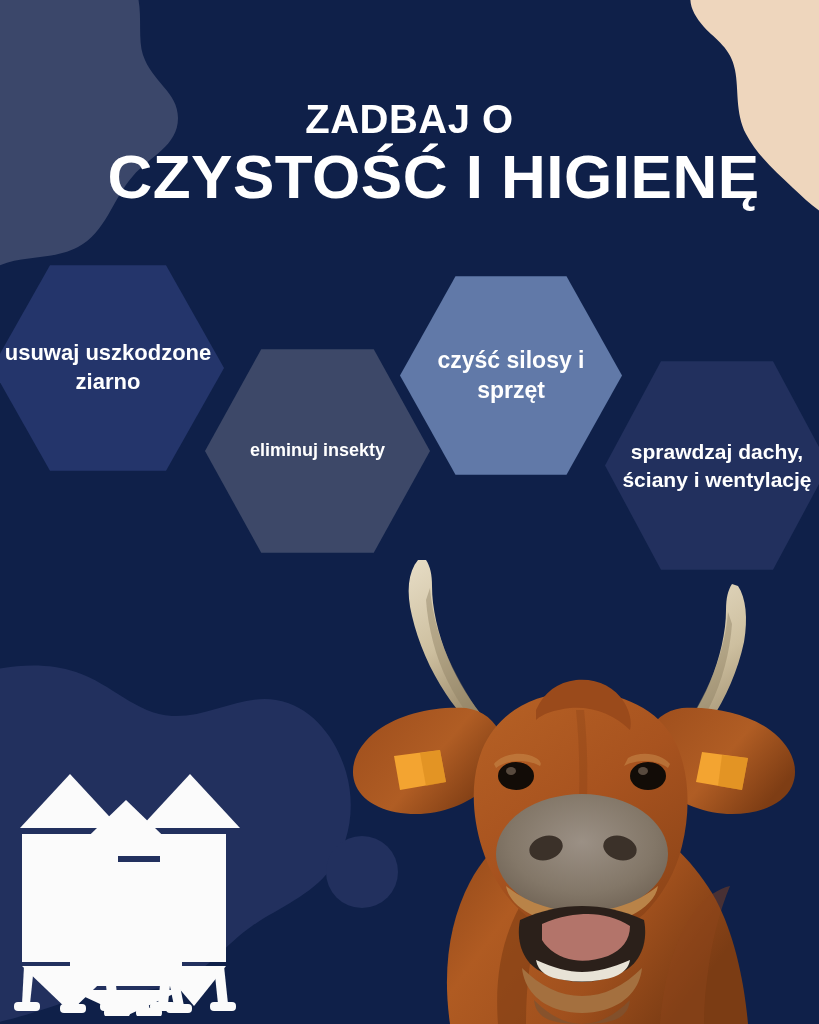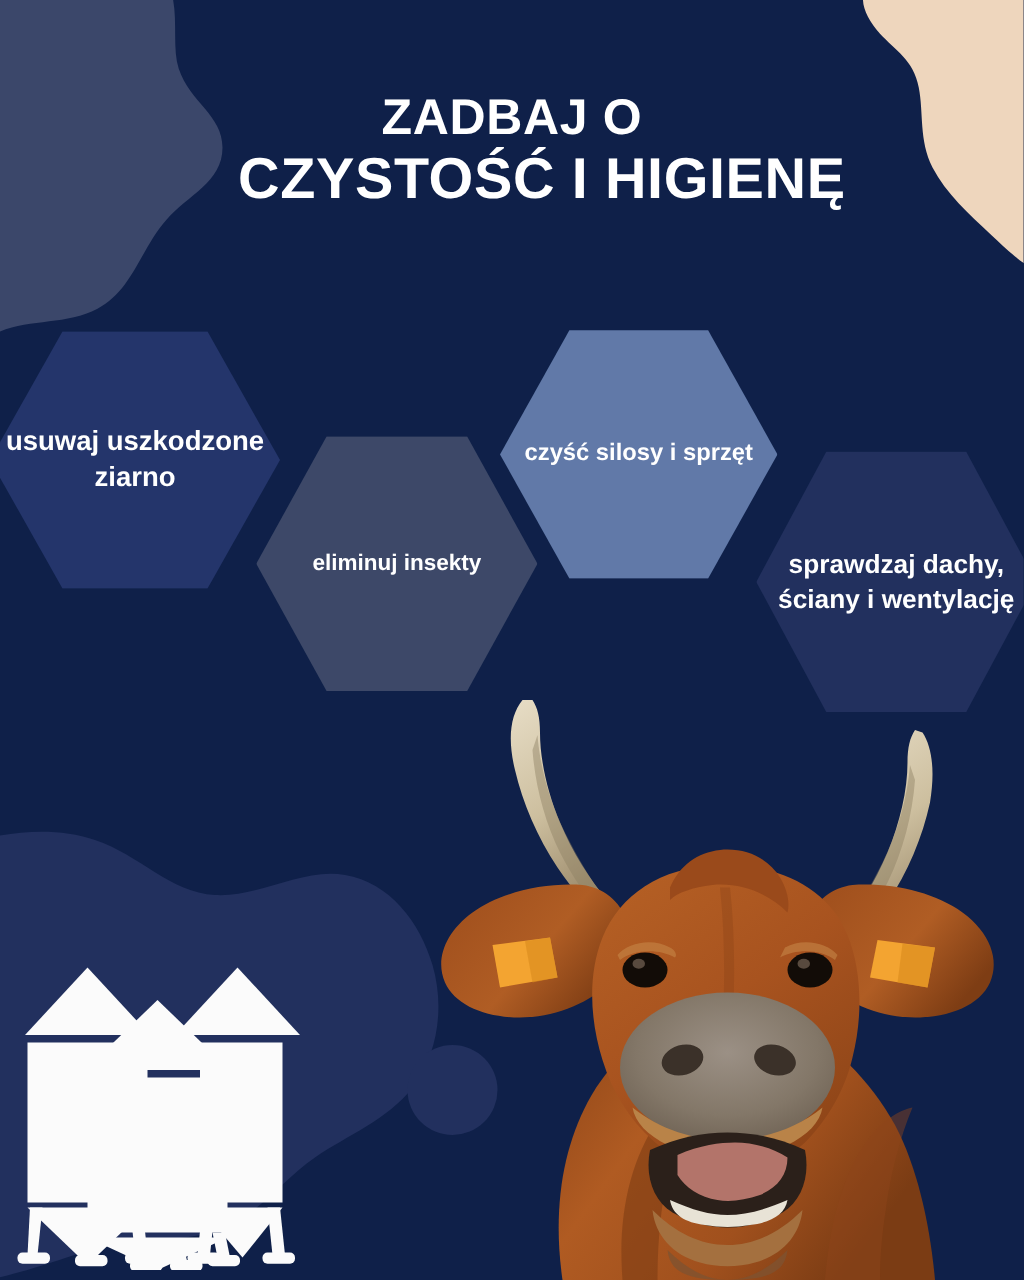--- a/index.html
+++ b/index.html
@@ -43,22 +43,22 @@
     text-align: center;
     z-index: 6;
   }
   .title-line {
     color: #ffffff;
     font-weight: bold;
     letter-spacing: 0.5px;
     line-height: 1.12;
     display: block;
   }
-  .title-line-1 { font-size: 40px; }
-  .title-line-2 { font-size: 46px; margin-left: 48px; }
+  .title-line-1 { font-size: 40px; margin-top: 25px; }
+  .title-line-2 { font-size: 62px; margin-left: 48px; }
 
   
   .hex-field {
     position: absolute;
     inset: 0;
     z-index: 5;
     padding-left: 40px;
   }
   .hex {
     position: absolute;
@@ -81,24 +81,24 @@
     z-index: 3;
   }
   #hex-2 {
     left: 205px; top: 345px;
     width: 225px; height: 212px;
     background: #3d4868;
     font-size: 18px;
     z-index: 2;
   }
   #hex-3 {
-    left: 400px; top: 260px;
+    left: 400px; top: 272px;
     width: 222px; height: 207px;
     background: #6179a8;
-    font-size: 19px;
+    font-size: 23px;
     z-index: 4;
   }
   #hex-4 {
     left: 605px; top: 357px;
     width: 224px; height: 217px;
     background: #22305e;
     font-size: 21px;
     z-index: 1;
   }
 

